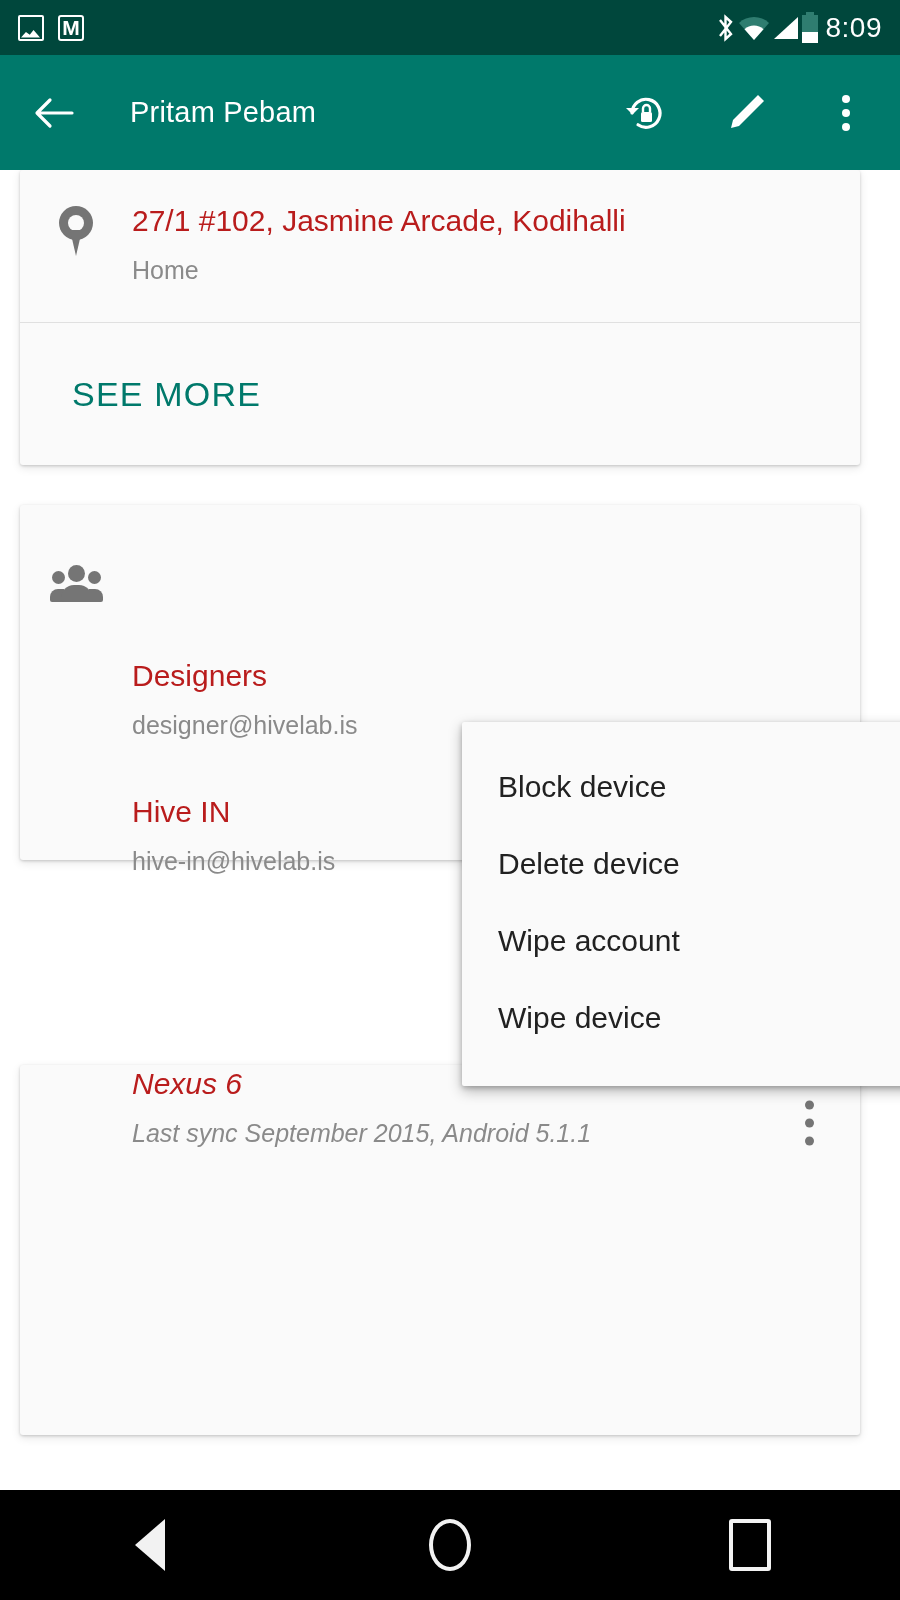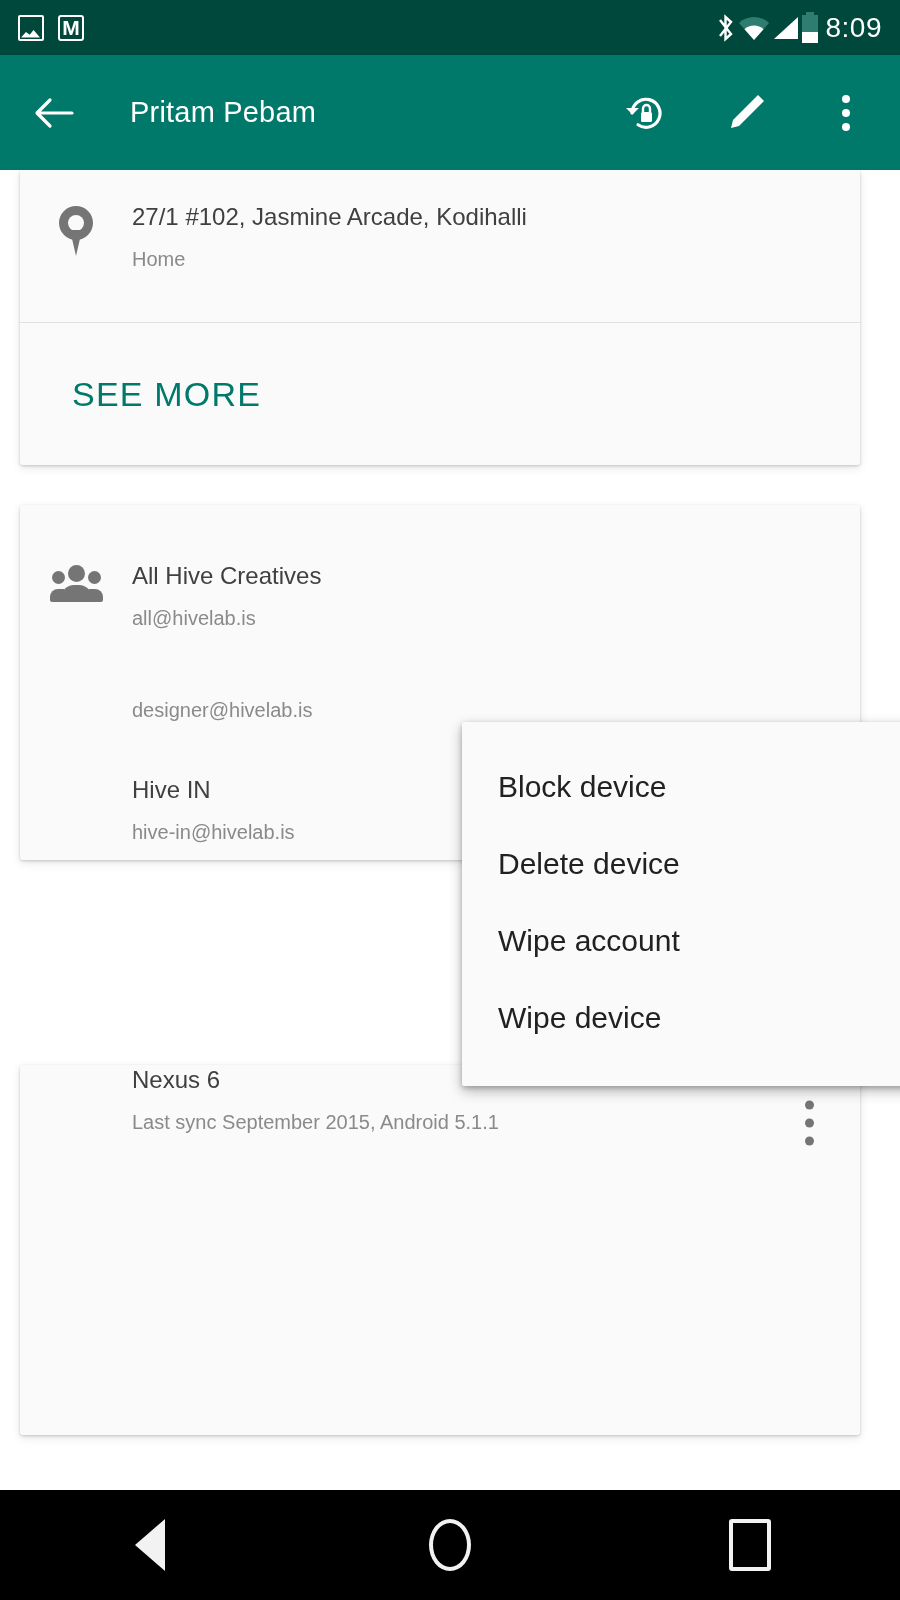--- a/index.html
+++ b/index.html
@@ -68,22 +68,22 @@
     position:absolute; left:20px; width:840px;
     background:#fafafa; border-radius:3px;
     box-shadow:0 1px 3px rgba(0,0,0,.18), 0 3px 10px rgba(0,0,0,.10);
   }
   .row { display:flex; padding:0; position:relative; }
   .row-icon {
     width:112px; min-width:112px; display:flex; justify-content:center;
     padding-top:4px;
   }
   .row-body { flex:1; padding-right:20px; }
-  .primary { font-size:24px; color:#404040; line-height:1.25; }
-  .secondary { font-size:20px; color:#8a8a8a; line-height:1.3; margin-top:14px; }
+  .primary { font-size:30px; color:#b91c1c; line-height:1.25; }
+  .secondary { font-size:25px; color:#8a8a8a; line-height:1.3; margin-top:14px; }
   .divider { height:1px; background:#e0e0e0; width:100%; }
   .seemore {
     color:#00796b; font-size:34px; font-weight:500; letter-spacing:1.2px;
   }
 
   
   .pin { width:40px; height:52px; position:relative; }
   .pin:before{
     content:""; position:absolute; top:0; left:3px; width:34px; height:34px;
     background:#757575; border-radius:50% 50% 50% 50%;
@@ -228,42 +228,39 @@
         <div class="row-icon">
           <div class="people">
             <span class="head-l"></span>
               <span class="head-c"></span>
               <span class="head-r"></span>
             <span class="body-l"></span>
               <span class="body-c"></span>
               <span class="body-r"></span>
           </div>
         </div>
-        <div class="row-body">
-          <div class="primary">All Hive Creatives</div>
-          <div class="secondary">all@hivelab.is</div>
-        </div>
       </div>
       <div class="row" style="padding:52px 0 0 0;">
         <div class="row-icon"></div>
         <div class="row-body">
+          <div class="primary">Designers</div>
           <div class="secondary">designer@hivelab.is</div>
         </div>
       </div>
       <div class="row" style="padding:52px 0 0 0;">
         <div class="row-icon"></div>
         <div class="row-body">
           <div class="primary">Hive IN</div>
           <div class="secondary">hive-in@hivelab.is</div>
         </div>
       </div>
     </div>
 
     <div class="card" style="top:895px; height:370px;">
-      <div class="row" style="padding:0 0 0 0; height:170px;">
+      <div class="row" style="padding:0 0 0 0; height:170px;font-style:italic;">
         <div class="row-icon"></div>
         <div class="row-body">
           <div class="primary">Nexus 6</div>
           <div class="secondary">Last sync September 2015, Android 5.1.1</div>
         </div>
         <div class="row-overflow" style="top:58px;">
           <div class="dots3-grey">
               <span></span>
               <span></span>
               <span></span>

